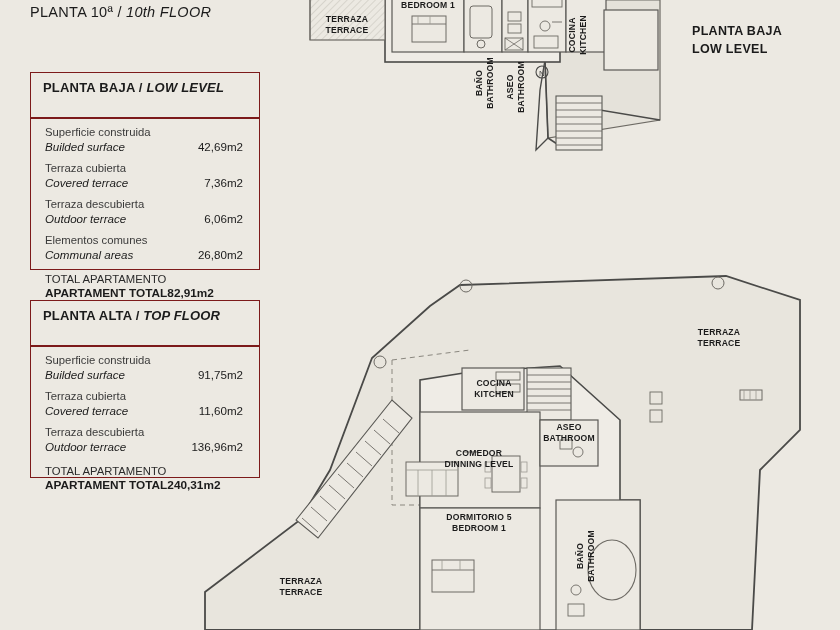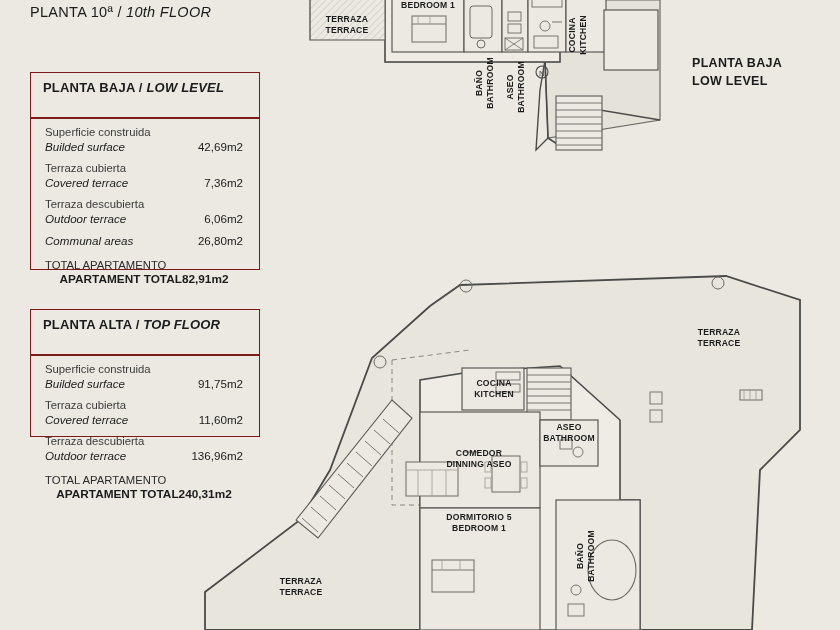--- a/index.html
+++ b/index.html
@@ -30,21 +30,21 @@
 
   .box {
     position: absolute;
     left: 30px;
     width: 230px;
     border: 1.6px solid #7c1a1a;
     background: #ece9e2;
     box-sizing: border-box;
   }
   #box-low { top: 72px; height: 198px; }
-  #box-top { top: 300px; height: 128px; margin-top: 9px; }
+  #box-top { top: 300px; height: 178px; }
 
   .box-title {
     font-size: 13px;
     font-weight: bold;
     padding: 7px 0 22px 12px;
     letter-spacing: .2px;
   }
   .box-title .ital { font-style: italic; }
   .box-rule {
     height: 1.6px;
@@ -75,38 +75,38 @@
   .total {
     padding: 3px 10px 0 14px;
   }
   .total .t1 {
     font-size: 11.3px;
     color: #2a2a2a;
     line-height: 14px;
   }
   .total .t2 {
     display: flex;
-    justify-content: center;
+    justify-content: flex-start;
     align-items: baseline;
     font-size: 11.8px;
     font-weight: bold;
     line-height: 15px;
   }
   .total .t2 .val { padding-right: 6px; }
 
   
   .plan-label {
     position: absolute;
     font-size: 12.5px;
     font-weight: bold;
     line-height: 18px;
     letter-spacing: .3px;
     text-align: left;
   }
-  #label-baja { left: 692px; top: 22px; margin-top: 32px; }
+  #label-baja { left: 692px; top: 22px; }
   #label-alta { left: 692px; top: 538px; }
 
   .room-label {
     position: absolute;
     font-size: 8.6px;
     font-weight: bold;
     line-height: 11px;
     text-align: center;
     color: #1b1b1b;
     letter-spacing: .2px;
@@ -304,20 +304,21 @@
         </div>
       </div>
       <div class="row">
         <div class="es">Terraza descubierta</div>
         <div class="line2">
           <span class="en">Outdoor terrace</span>
           <span class="val">6,06m2</span>
         </div>
       </div>
       <div class="row">
+        <div class="es">Elementos comunes</div>
         <div class="line2">
           <span class="en">Communal areas</span>
           <span class="val">26,80m2</span>
         </div>
       </div>
     </div>
     <div class="total">
       <div class="t1">TOTAL APARTAMENTO</div>
       <div class="t2">
         <span>APARTAMENT TOTAL</span>
@@ -392,21 +393,21 @@
   <div class="room-label" style="left:680px; top:327px; width:78px;">
     <div>TERRAZA</div>
     <div class="en">TERRACE</div>
   </div>
   <div class="room-label" style="left:462px; top:378px; width:64px;">
     <div>COCINA</div>
     <div class="en">KITCHEN</div>
   </div>
   <div class="room-label" style="left:418px; top:418px; width:122px;margin-top:30px;">
     <div>COMEDOR</div>
-    <div class="en">DINNING ASEO</div>
+    <div class="en">DINNING LEVEL</div>
   </div>
   <div class="room-label" style="left:538px; top:422px; width:62px;">
     <div>ASEO</div>
     <div class="en">BATHROOM</div>
   </div>
   <div class="room-label" style="left:418px; top:512px; width:122px;">
     <div>DORMITORIO 5</div>
     <div class="en">BEDROOM 1</div>
   </div>
   <div class="room-label vert rot90" style="left:554px; top:545px; width:64px;">

